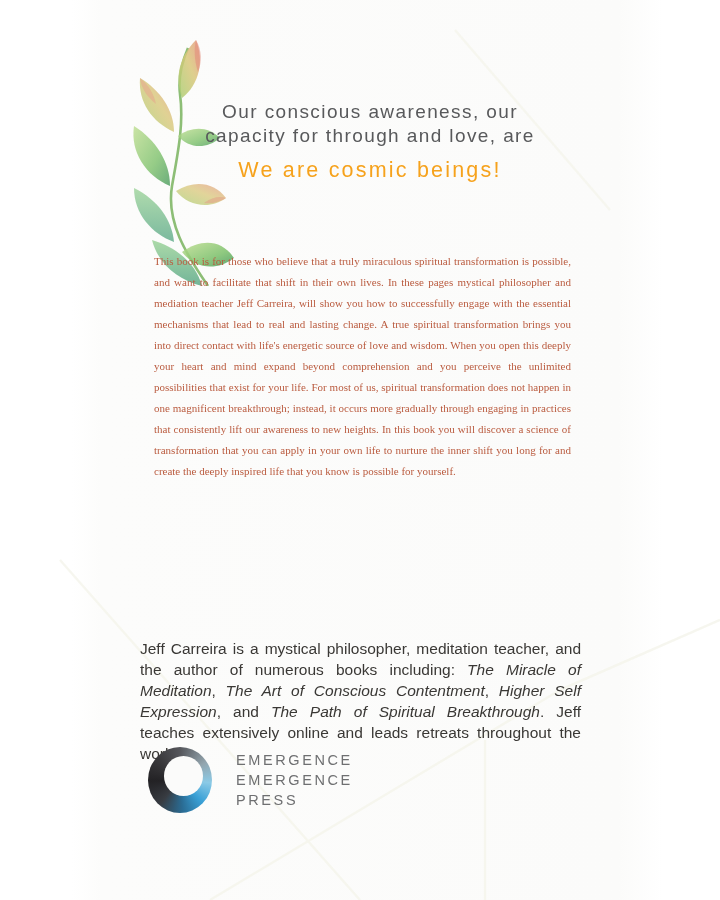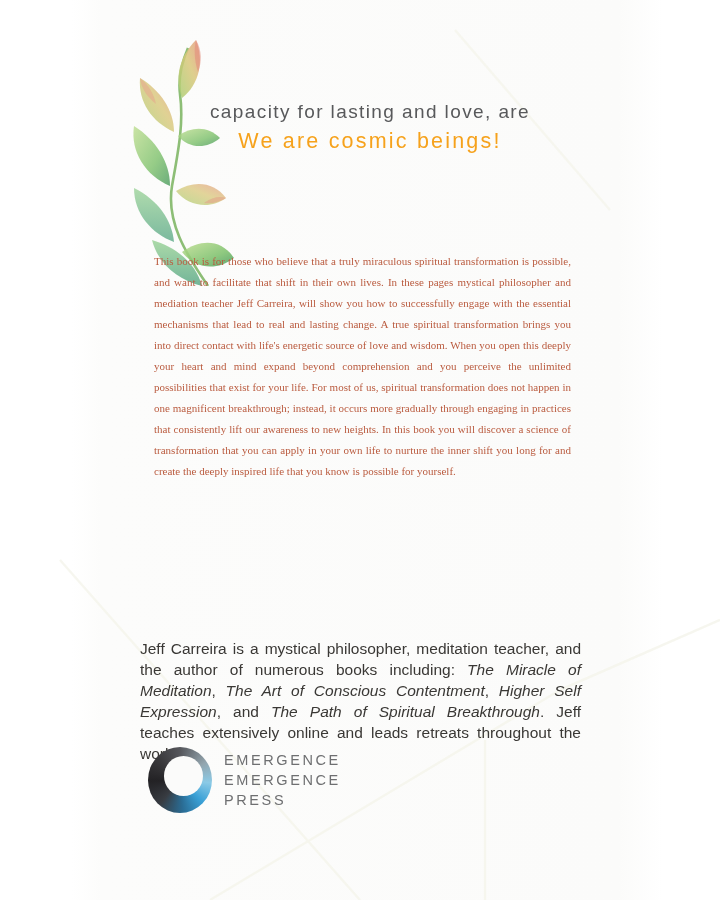--- a/index.html
+++ b/index.html
@@ -15,21 +15,21 @@
   }
   .bg-pattern{position:absolute;inset:0;pointer-events:none;}
   .plant{position:absolute;left:112px;top:36px;width:126px;height:250px;}
   .tagline{
     position:absolute;left:140px;top:100px;width:460px;
     text-align:center;color:#58595b;
     font-size:19px;line-height:23.5px;letter-spacing:1.4px;
     font-weight:400;
   }
   .tagline-highlight{
-    margin-top:6px;
+    margin-top:12px;
     color:#f6a21c;font-size:21.5px;letter-spacing:2.2px;
   }
   .synopsis{
     position:absolute;left:154px;top:240px;width:417px;
     font-family:"Liberation Serif", serif;
     color:#ba5b3f;font-size:11px;line-height:21px;
     text-align:justify;
   }
   .bio{
     position:absolute;left:140px;top:622px;width:441px;
@@ -50,20 +50,21 @@
       #55565b 0deg, #93a5ae 55deg, #8bcae6 95deg, #39a0d6 135deg,
       #2a6c94 175deg, #383c42 220deg, #232225 268deg, #3a393c 315deg, #55565b 360deg);
   }
   .logo-ring .inner{
     position:absolute;left:16px;top:9px;width:39px;height:40px;border-radius:50%;
     background:#fbfbfa;
   }
   .publisher-name{
     color:#6e6f71;font-size:14.5px;line-height:20px;letter-spacing:2.6px;
     font-weight:400;
+    margin-left:12px;
   }
 </style>
 </head>
 <body>
 
 <div class="cover">
 
   <svg class="bg-pattern" width="720" height="900" viewBox="0 0 720 900">
     <g stroke="#f5f5ec" stroke-width="2.5" fill="none" opacity="0.8">
       <line x1="60" y1="560" x2="360" y2="900"></line>
@@ -102,21 +103,22 @@
     <path d="M62,206 C40,198 22,178 22,152 C46,164 60,184 62,206 Z" fill="url(#leafTeal)" opacity="0.8"></path>
     <path d="M70,216 C90,202 110,204 122,222 C104,236 82,232 70,216 Z" fill="url(#leafGreen)" opacity="0.85"></path>
     <path d="M90,250 C66,244 46,228 40,204 C66,212 84,228 90,250 Z" fill="url(#leafTeal)" opacity="0.85"></path>
 
     <path d="M84,4 C90,14 90,26 86,36 C82,24 82,12 84,4 Z" fill="#e28a7a" opacity="0.55"></path>
     <path d="M28,42 C36,48 42,58 44,68 C34,60 29,51 28,42 Z" fill="#e8a18b" opacity="0.5"></path>
     <path d="M114,162 C108,166 100,168 92,167 C100,161 108,160 114,162 Z" fill="#e39a86" opacity="0.5"></path>
   </svg>
 
   <div class="tagline">
-    <div>capacity for lasting and love, are</div>
+    <div>Our conscious awareness, our</div>
+    <div>capacity for through and love, are</div>
     <div class="tagline-highlight">We are cosmic beings!</div>
   </div>
 
   <p class="synopsis">This book is for those who believe that a truly miraculous spiritual transformation is possible, and want to facilitate that shift in their own lives. In these pages mystical philosopher and mediation teacher Jeff Carreira, will show you how to successfully engage with the essential mechanisms that lead to real and lasting change. A true spiritual transformation brings you into direct contact with life's energetic source of love and wisdom. When you open this deeply your heart and mind expand beyond comprehension and you perceive the unlimited possibilities that exist for your life. For most of us, spiritual transformation does not happen in one magnificent breakthrough; instead, it occurs more gradually through engaging in practices that consistently lift our awareness to new heights. In this book you will discover a science of transformation that you can apply in your own life to nurture the inner shift you long for and create the deeply inspired life that you know is possible for yourself.</p>
 
   <p class="bio"><span>Jeff Carreira is a mystical philosopher, meditation teacher, and the author of numerous books including: </span><span class="it">The Miracle of Meditation</span><span>, </span><span class="it">The Art of Conscious Contentment</span><span>, </span><span class="it">Higher Self Expression</span><span>, and </span><span class="it">The Path of Spiritual Breakthrough</span><span>. Jeff teaches extensively online and leads retreats throughout the world.</span></p>
 
   <div class="publisher">
     <div class="logo-ring">
       <div class="outer"></div>

